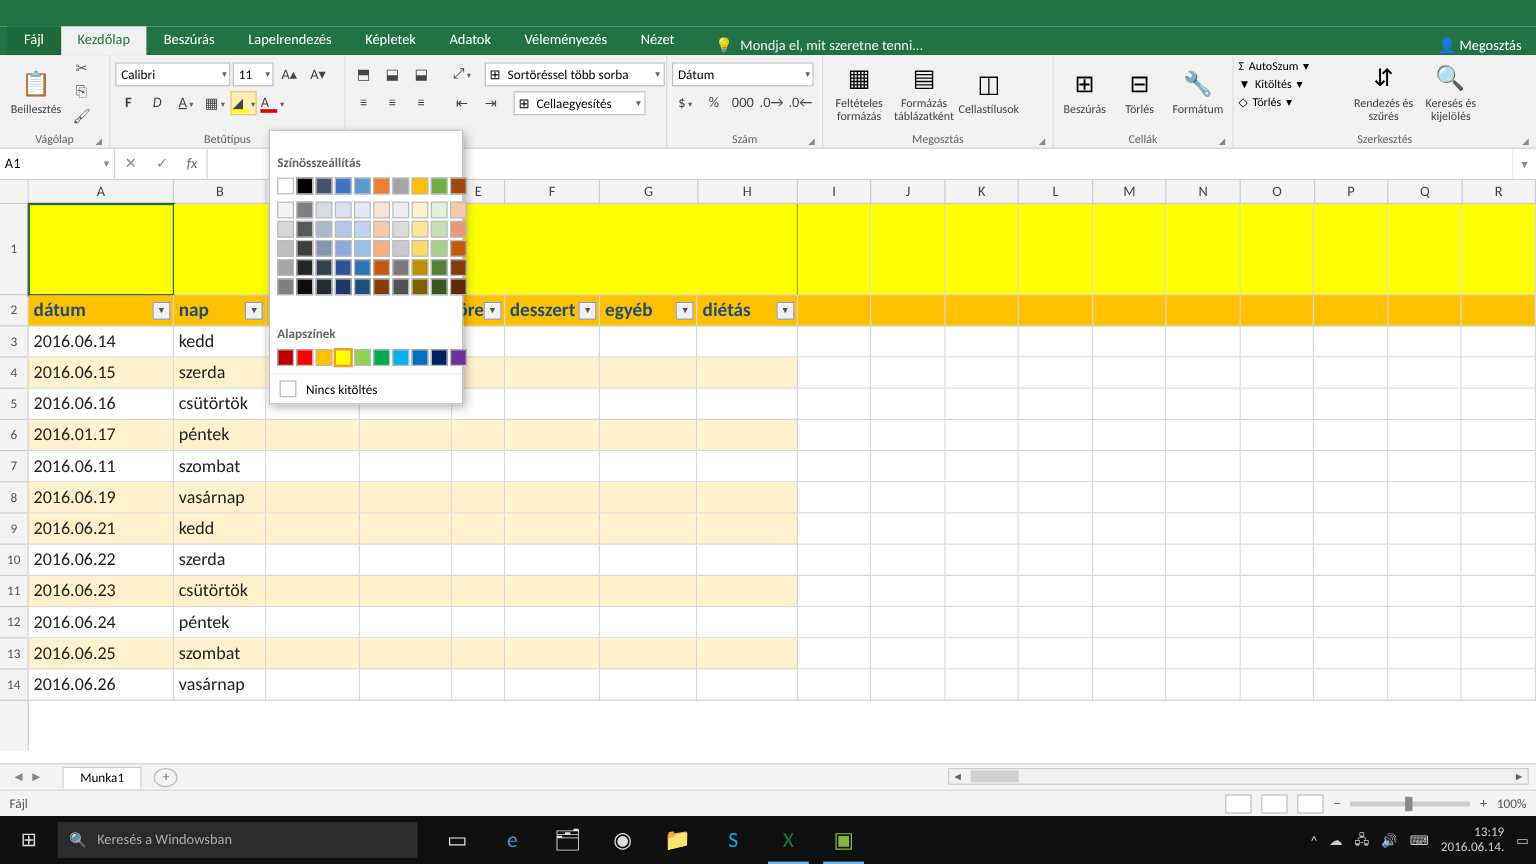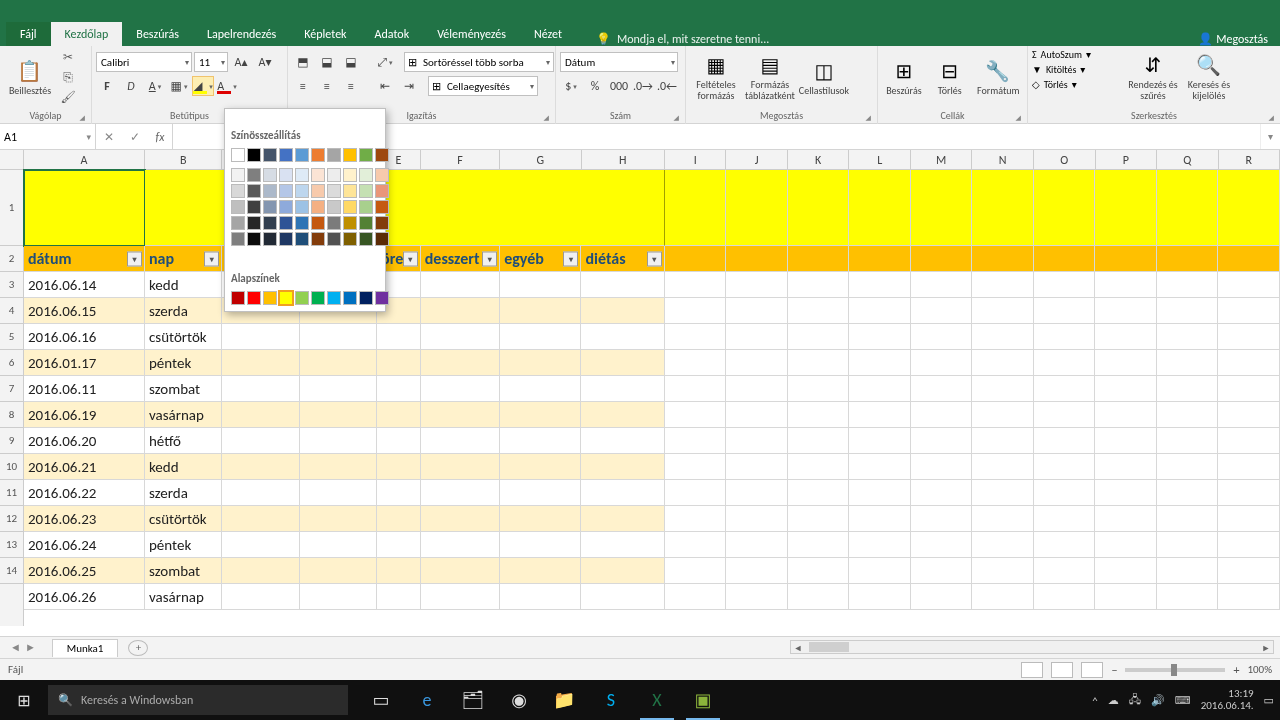--- a/index.html
+++ b/index.html
@@ -186,21 +186,20 @@
       </div>
       <div class="btnrow">
         <div class="rbtn">≡</div>
         <div class="rbtn">≡</div>
         <div class="rbtn">≡</div>
         <div class="rbtn" style="margin-left:10px">⇤</div>
         <div class="rbtn">⇥</div>
         <div class="widebtn" style="width:110px;margin-left:6px">Cellaegyesítés</div>
       </div>
     </div>
-    <div class="gname">Igazítás</div>
   </div>
 
   <div class="rgroup" style="width:130px">
     <div class="gtop" style="flex-direction:column;gap:4px;padding-top:4px">
       <div class="combo" style="width:118px">Dátum</div>
       <div class="btnrow">
         <div class="rbtn split">$</div>
         <div class="rbtn">%</div>
         <div class="rbtn">000</div>
         <div class="rbtn">.0→</div>
@@ -458,40 +457,20 @@
       </div>
       <div class="row data striped">
         <div class="cell ab" style="width: 122px; background: rgb(255, 242, 204);">2016.06.19</div>
         <div class="cell ab" style="width: 78px; background: rgb(255, 242, 204);">vasárnap</div>
         <div class="cell ab" style="width: 78px; background: rgb(255, 242, 204);"></div>
         <div class="cell ab" style="width: 78px; background: rgb(255, 242, 204);"></div>
         <div class="cell ab" style="width: 44px; background: rgb(255, 242, 204);"></div>
         <div class="cell ab" style="width: 80px; background: rgb(255, 242, 204);"></div>
         <div class="cell ab" style="width: 82px; background: rgb(255, 242, 204);"></div>
         <div class="cell ab" style="width: 84px; background: rgb(255, 242, 204);"></div>
-        <div class="cell" style="width: 62px;"></div>
-        <div class="cell" style="width: 62px;"></div>
-        <div class="cell" style="width: 62px;"></div>
-        <div class="cell" style="width: 62px;"></div>
-        <div class="cell" style="width: 62px;"></div>
-        <div class="cell" style="width: 62px;"></div>
-        <div class="cell" style="width: 62px;"></div>
-        <div class="cell" style="width: 62px;"></div>
-        <div class="cell" style="width: 62px;"></div>
-        <div class="cell" style="width: 62px;"></div>
-      </div>
-      <div class="row data">
-        <div class="cell ab" style="width: 122px;">2016.06.20</div>
-        <div class="cell ab" style="width: 78px;">hétfő</div>
-        <div class="cell ab" style="width: 78px;"></div>
-        <div class="cell ab" style="width: 78px;"></div>
-        <div class="cell ab" style="width: 44px;"></div>
-        <div class="cell ab" style="width: 80px;"></div>
-        <div class="cell ab" style="width: 82px;"></div>
-        <div class="cell ab" style="width: 84px;"></div>
         <div class="cell" style="width: 62px;"></div>
         <div class="cell" style="width: 62px;"></div>
         <div class="cell" style="width: 62px;"></div>
         <div class="cell" style="width: 62px;"></div>
         <div class="cell" style="width: 62px;"></div>
         <div class="cell" style="width: 62px;"></div>
         <div class="cell" style="width: 62px;"></div>
         <div class="cell" style="width: 62px;"></div>
         <div class="cell" style="width: 62px;"></div>
         <div class="cell" style="width: 62px;"></div>
@@ -691,20 +670,24 @@
       <div class="sw" style="background: rgb(255, 0, 0);"></div>
       <div class="sw" style="background: rgb(255, 192, 0);"></div>
       <div class="sw sel" style="background: rgb(255, 255, 0);"></div>
       <div class="sw" style="background: rgb(146, 208, 80);"></div>
       <div class="sw" style="background: rgb(0, 176, 80);"></div>
       <div class="sw" style="background: rgb(0, 176, 240);"></div>
       <div class="sw" style="background: rgb(0, 112, 192);"></div>
       <div class="sw" style="background: rgb(0, 32, 96);"></div>
       <div class="sw" style="background: rgb(112, 48, 160);"></div>
     </div>
+  <div class="poprow">
+    <span class="pic" style="border:1px solid #bbb"></span>
+    <span>Nincs kitöltés</span>
+  </div>
 </div>
 
 <div class="sheettabs">
   <div class="navarrows">
     <span>◄</span>
     <span>►</span>
   </div>
   <div class="sheettab">Munka1</div>
   <div class="addsheet">+</div>
   <div class="hscroll">

